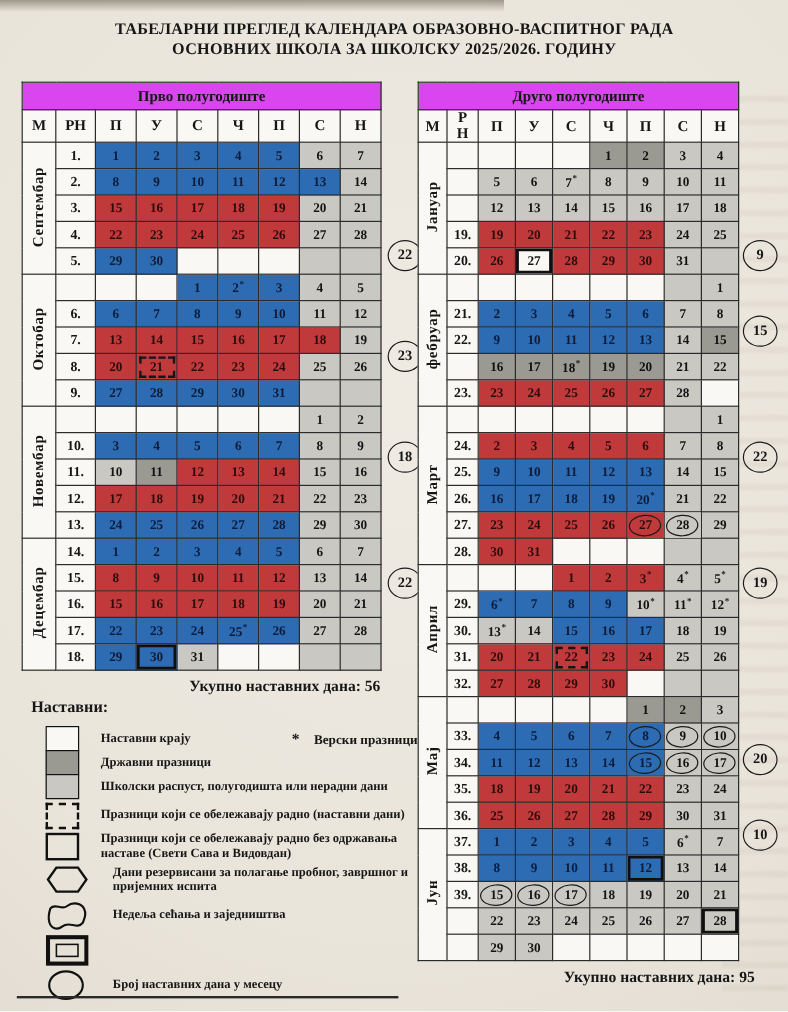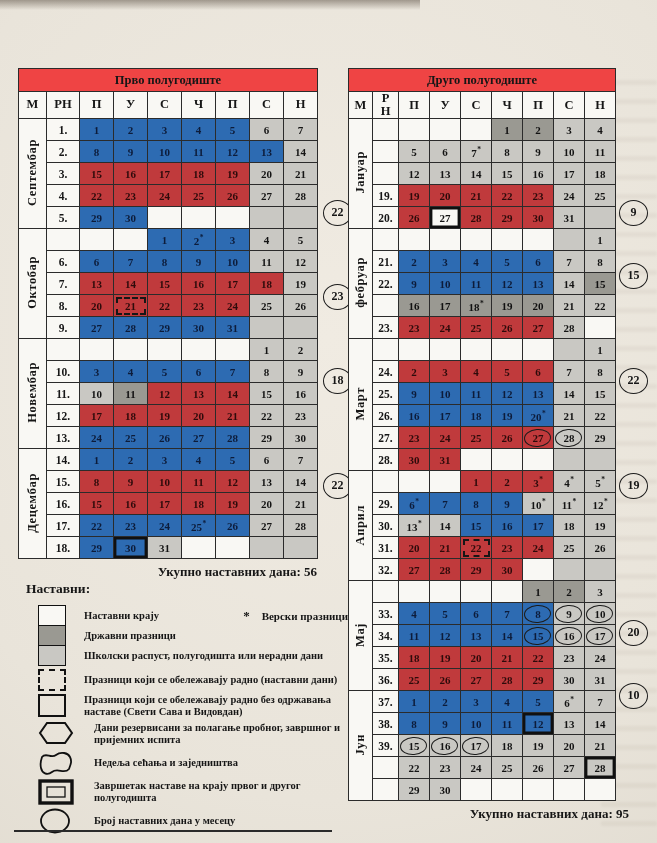--- a/index.html
+++ b/index.html
@@ -14,21 +14,21 @@
     font-size:13.5px;line-height:1.25;letter-spacing:.2px;}
   .wrap{position:absolute;z-index:2;}
   .wrap-first{left:18px;top:68px;width:342px;}
   .wrap-second{left:348px;top:68px;width:312px;}
   table.cal{border-collapse:collapse;table-layout:fixed;background:#f9f8f4;border:1.8px solid #1c1c1c;}
   .t-first{width:299px;}  .t-second{width:267px;}
   .t-first .col-m{width:28px} .t-first .col-rn{width:33px} .t-first .col-day{width:34px}
   .t-second .col-m{width:24px} .t-second .col-rn{width:26px} .t-second .col-day{width:31px}
   .cal th,.cal td{border:1px solid #2b2b2b;padding:0;text-align:center;vertical-align:middle;}
   .cal tbody{border-top:1.7px solid #1c1c1c;}
-  .sem-title{height:22px;font-size:12.5px;font-weight:bold;background:#ef4444;}
+  .sem-title{height:22px;font-size:12.5px;font-weight:bold;background:#d946ef;}
   .hdr{height:26px;font-size:12.5px;font-weight:bold;background:#f9f8f4;line-height:1.05;}
   .cal td{height:21px;font-size:11px;font-weight:bold;}
   td.month{background:#f9f8f4;}
   .v{display:inline-block;writing-mode:vertical-rl;transform:rotate(180deg);
      font-weight:bold;font-size:12.5px;letter-spacing:.6px;}
   td.week{background:#f9f8f4;font-size:11.5px;}
   td.day sup{font-size:7.5px;vertical-align:super;margin-left:.5px;}
   .c-b{background:#2d6bb2;color:#0d1c3a;}
   .c-r{background:#c03a3c;color:#2e0b0b;}
   .c-g{background:#c9c8c3;color:#141414;}
@@ -62,20 +62,24 @@
   .rel-note .ast{font-size:13px;margin-right:12px;}
   .bottom-rule{position:absolute;left:14px;top:830px;width:318px;height:2px;background:#2a2a2a;z-index:2;}
 </style>
 </head>
 <body>
 
 <div class="page">
   <div class="edge-top"></div>
   <div class="bleed"></div>
 
+  <div class="title">
+    <div>ТАБЕЛАРНИ ПРЕГЛЕД КАЛЕНДАРА ОБРАЗОВНО-ВАСПИТНОГ РАДА</div>
+    <div>ОСНОВНИХ ШКОЛА ЗА ШКОЛСКУ 2025/2026. ГОДИНУ</div>
+  </div>
 
   <div class="wrap wrap-first">
       <table class="cal t-first">
         <colgroup>
           <col class="col-m">
           <col class="col-rn">
           <col class="col-day">
           <col class="col-day">
           <col class="col-day">
           <col class="col-day">
@@ -719,21 +723,20 @@
           <span class="glyph"><svg width="36" height="26" viewBox="0 0 36 26">
               <path d="M4,7 C8,2 13,9 18,5 C23,1 30,3 32,7 C34,11 33,14 31,19 C26,25 20,17 14,22 C9,26 4,23 3,18 C2,14 3,10 4,7 Z" fill="none" stroke="#111" stroke-width="1.8"></path>
             </svg></span>
           <span class="lg-label">Недеља сећања и заједништва</span>
         </div>
         <div class="lg-row lg-endbox spaced">
           <span class="glyph"><svg width="36" height="26" viewBox="0 0 36 26">
               <rect x="2" y="2" width="32" height="22" fill="none" stroke="#111" stroke-width="3.4"></rect>
               <rect x="9" y="8" width="18" height="10" fill="none" stroke="#111" stroke-width="1.3"></rect>
             </svg></span>
-          <span class="lg-label">Завршетак наставе на крају првог и другог полугодишта</span>
         </div>
         <div class="lg-row lg-circle spaced">
           <span class="glyph"><svg width="34" height="26" viewBox="0 0 34 26">
               <ellipse cx="17" cy="13" rx="14" ry="11.5" fill="none" stroke="#111" stroke-width="1.8"></ellipse>
             </svg></span>
           <span class="lg-label">Број наставних дана у месецу</span>
         </div>
       </div>
   </div>
 

